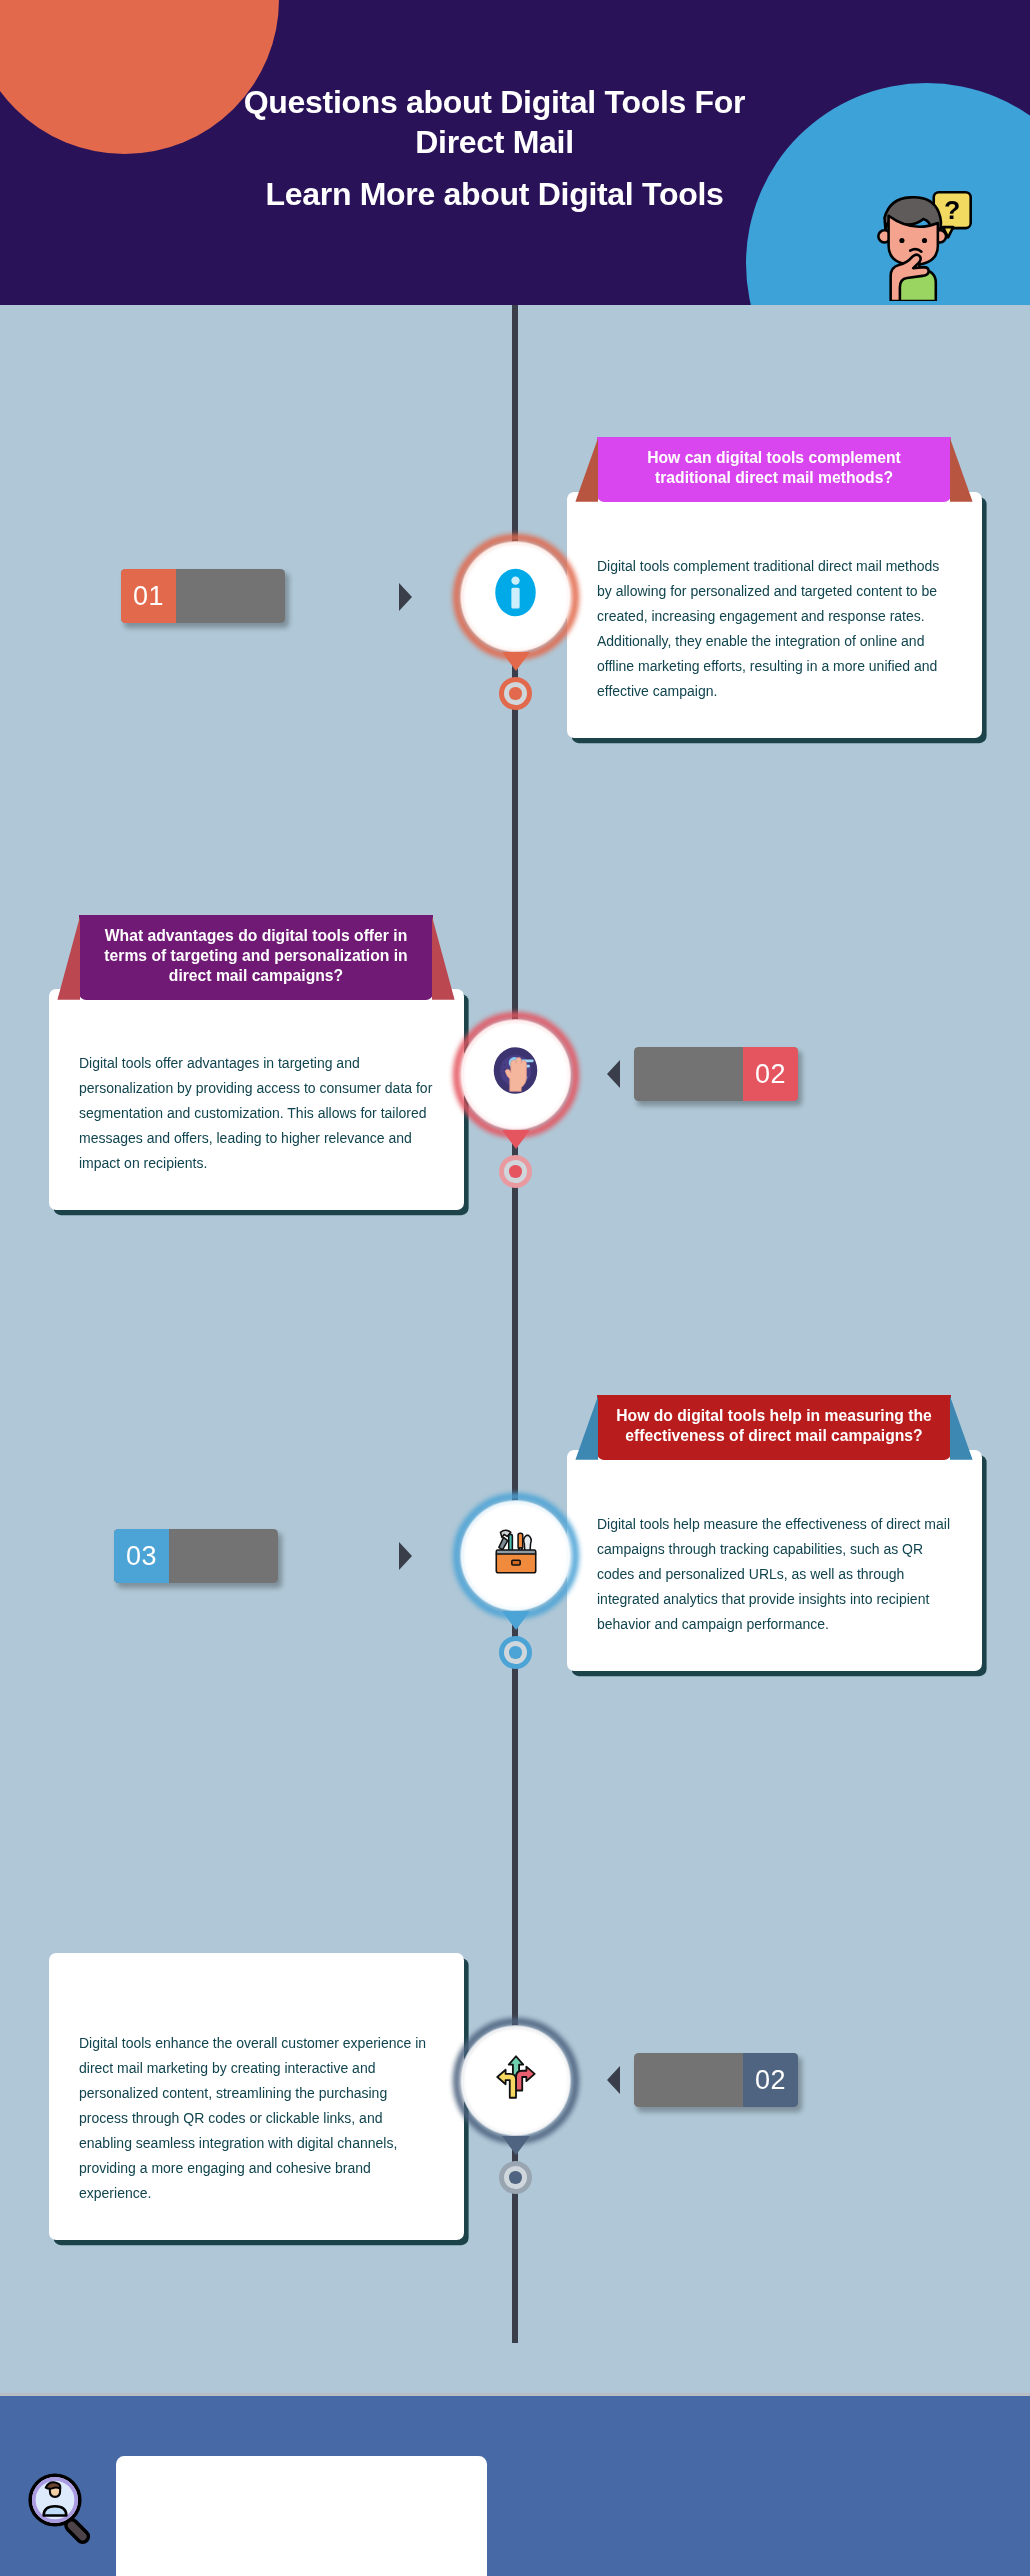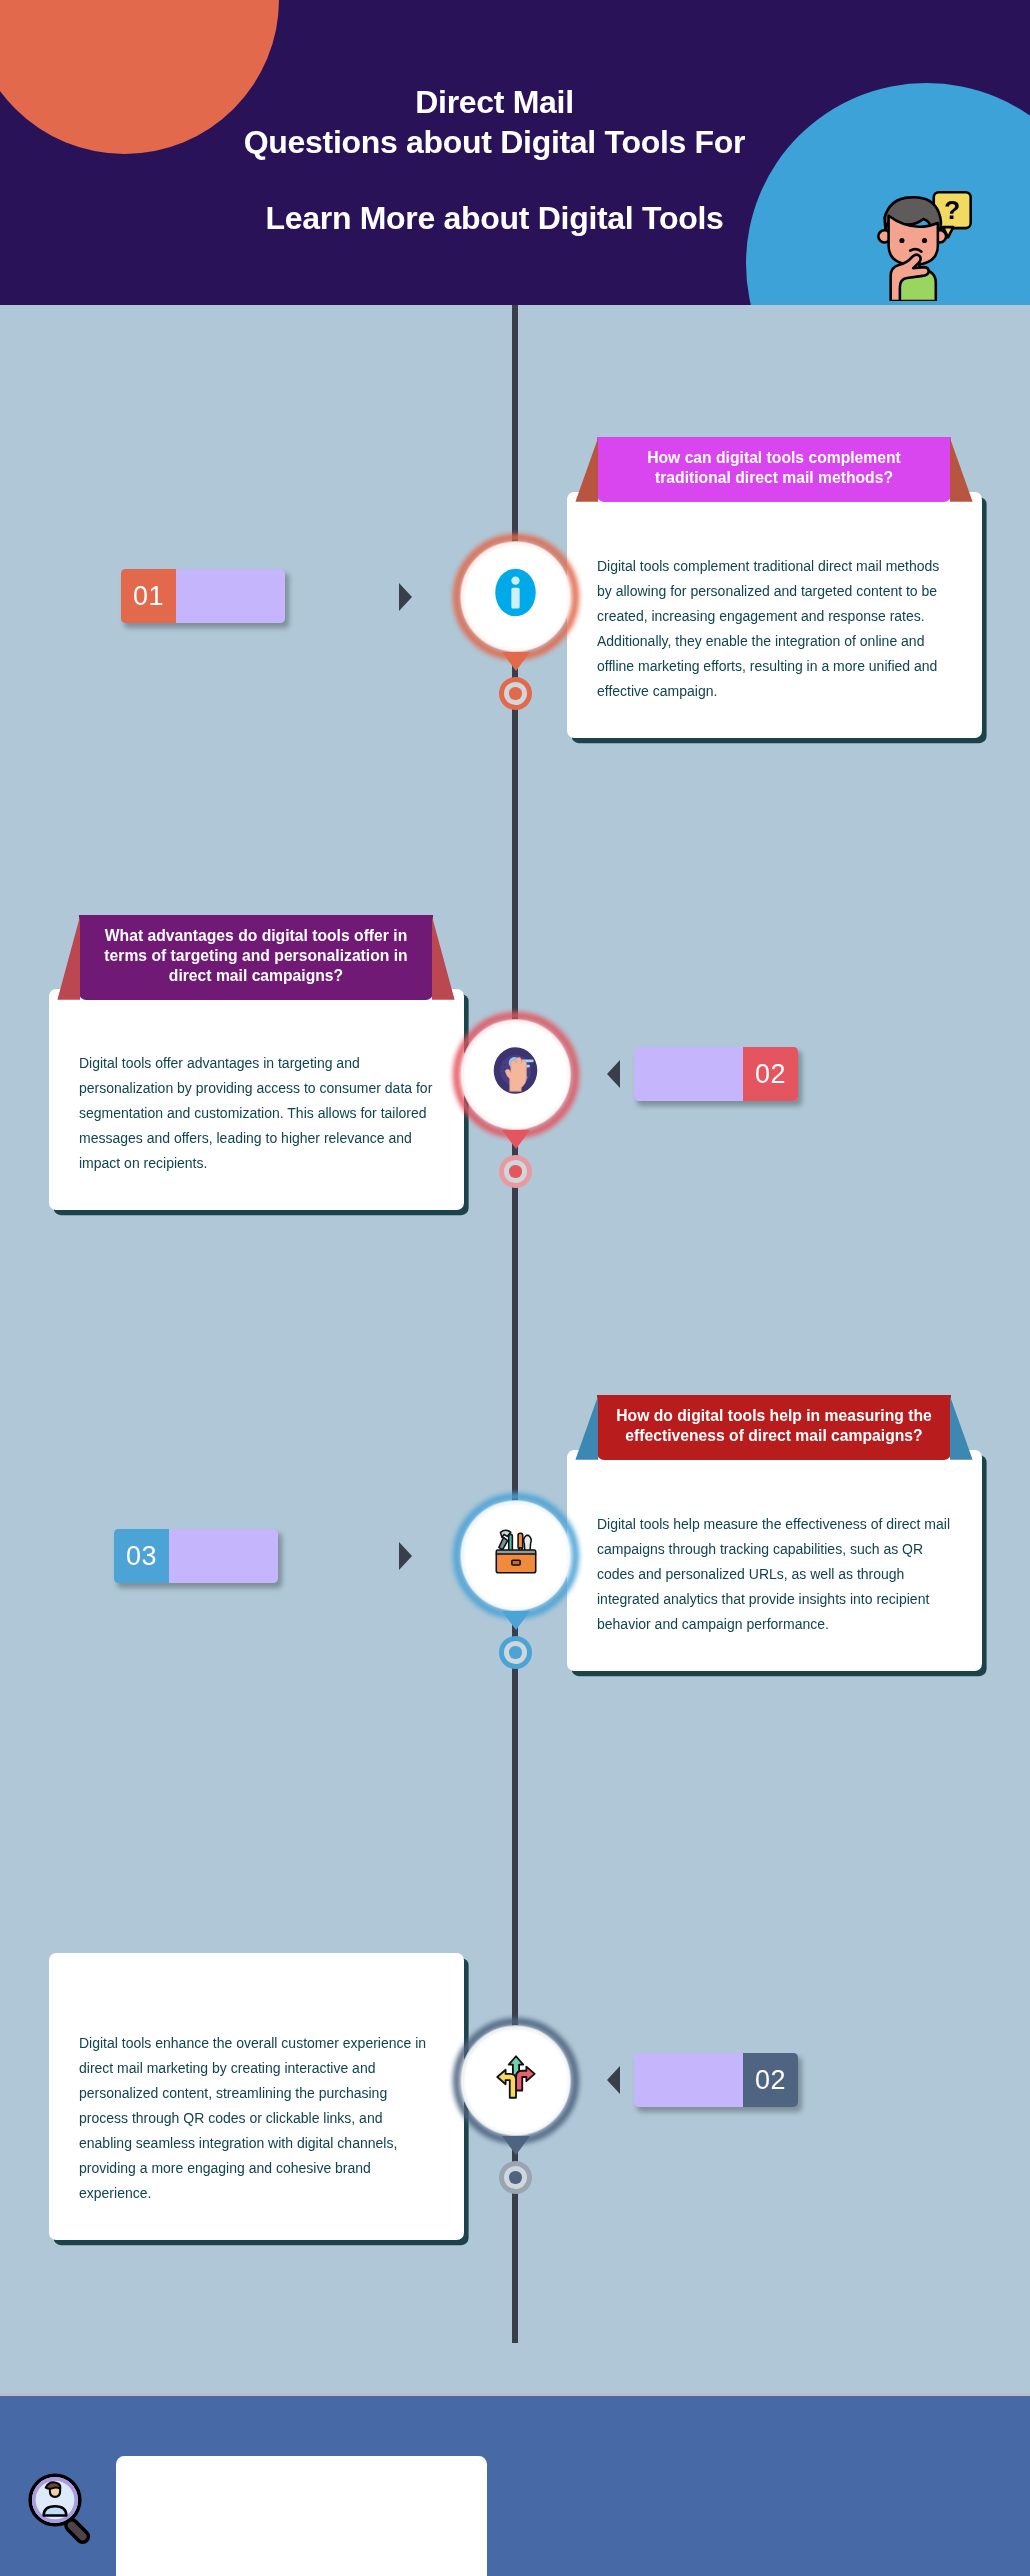--- a/index.html
+++ b/index.html
@@ -53,21 +53,21 @@
     text-align: center;
     z-index: 3;
   }
   .header-line {
     color: #ffffff;
     font-weight: bold;
     font-size: 32px;
     line-height: 40px;
     letter-spacing: -0.3px;
   }
-  .header-line.second { margin-top: 36px; }
+  .header-line.second { margin-top: 12px; }
 
   
   .thinker {
     position: absolute;
     right: 52px;
     bottom: 4.1px;
     width: 108px;
     height: 118px;
     z-index: 4;
   }
@@ -137,21 +137,21 @@
     font-size: 14px;
     line-height: 25px;
   }
   .card.h4 .card-body { padding-top: 78px; }
 
   
   .numchip {
     position: absolute;
     width: 164px;
     height: 54px;
-    background: #c4b5fd;
+    background: #737373;
     border-radius: 4.6px;
     box-shadow: 3.6px 4.1px 5.2px rgba(0,0,0,0.28);
     z-index: 7;
     overflow: hidden;
   }
   .numchip .numbox {
     position: absolute;
     top: 0;
     width: 55px;
     height: 54px;
@@ -276,22 +276,22 @@
 </head>
 <body>
 
 <div id="infographic">
 
   <div class="header">
     <div class="header-blob-orange"></div>
     <div class="header-blob-blue"></div>
 
     <div class="header-title-wrap">
+      <div class="header-line">Questions about Digital Tools For</div>
       <div class="header-line">Direct Mail</div>
-      <div class="header-line">Questions about Digital Tools For</div>
       <div class="header-line second">Learn More about Digital Tools</div>
     </div>
 
     <div class="thinker">
       <svg viewBox="0 0 210 230" width="108" height="118">
 
         <rect x="124" y="18" width="72" height="70" rx="10" fill="#f2d960" stroke="#000" stroke-width="5"></rect>
         <path d="M142 86 L152 106 L162 86 Z" fill="#f2d960" stroke="#000" stroke-width="5" stroke-linejoin="round"></path>
         <text x="160" y="70" font-size="52" font-weight="bold" fill="#000" text-anchor="middle" font-family="'Liberation Sans',sans-serif">?</text>
 

